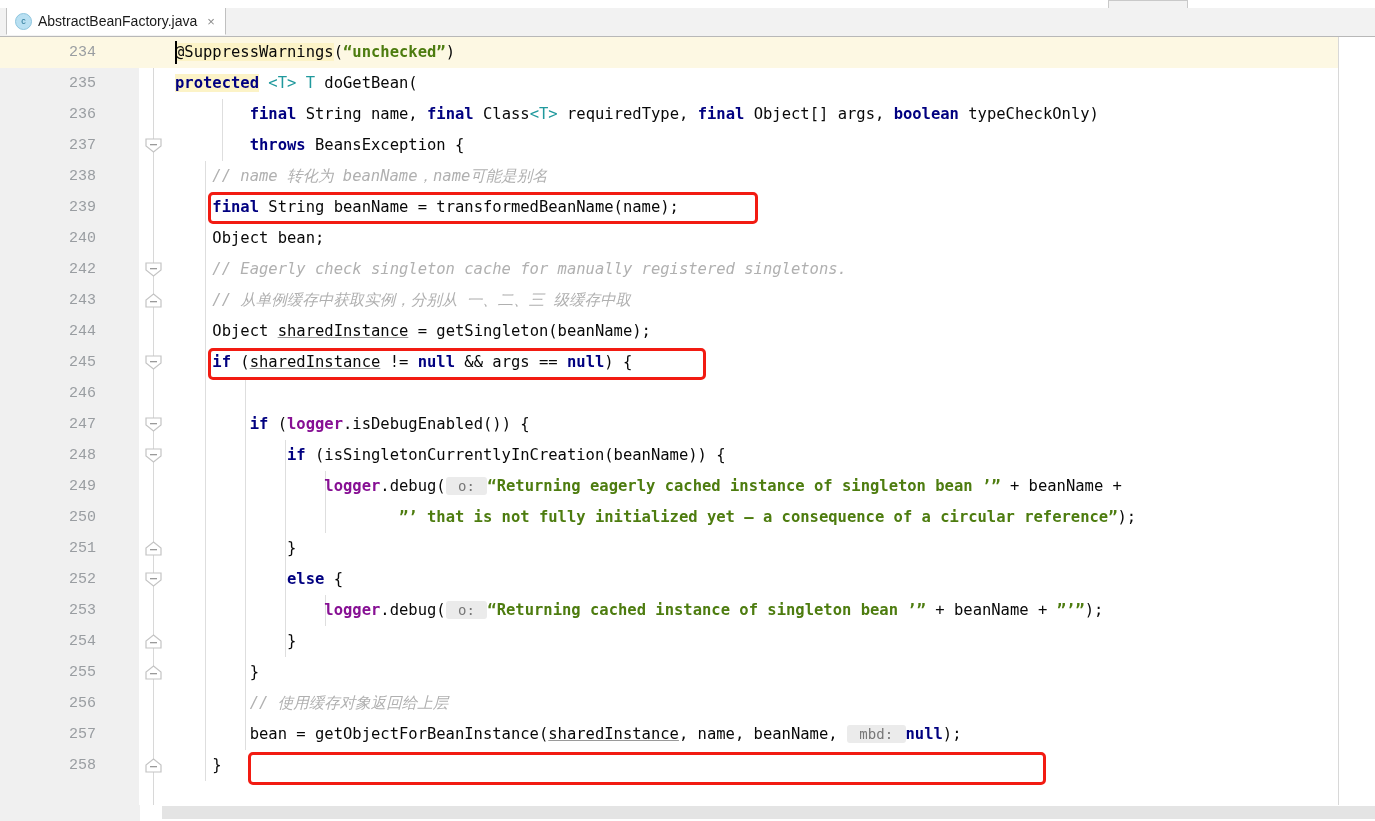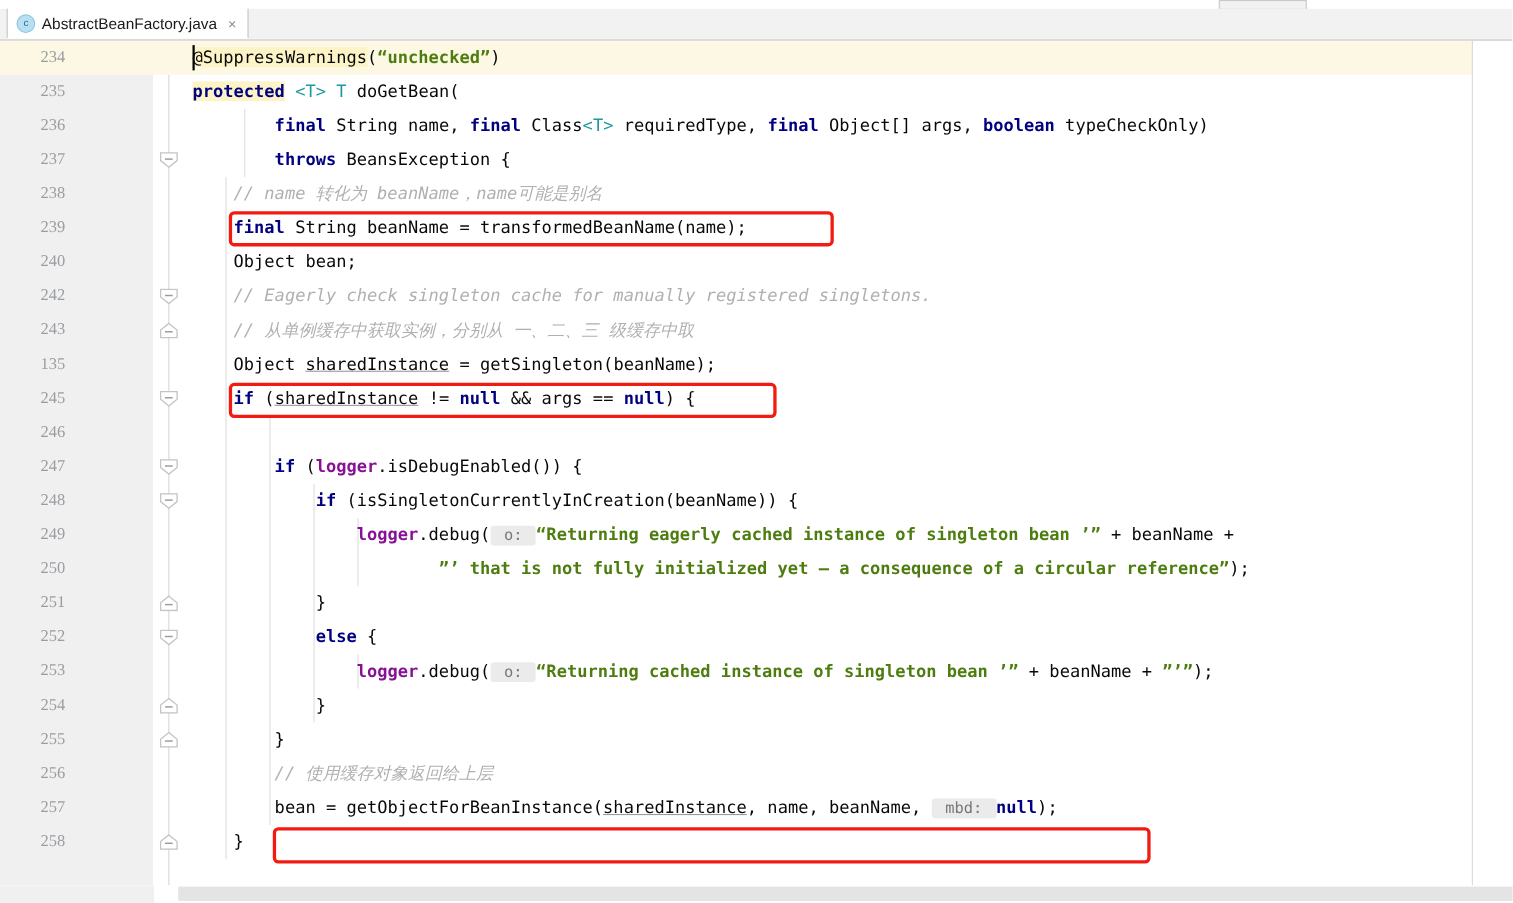--- a/index.html
+++ b/index.html
@@ -31,22 +31,22 @@
   .gutter{position:absolute;left:0;top:0;width:140px;height:768px;background:#f0f0f0;}
   .gutter-sep{position:absolute;left:139px;top:0;width:1px;height:768px;background:#e2e2e2;}
   .fold-rail{position:absolute;left:139px;top:0;width:36px;height:768px;background:#ffffff;}
   .fold-line{position:absolute;left:153px;top:0;width:1px;height:768px;background:#d8d8d8;}
   .right-sep{position:absolute;left:1338px;top:0;width:1px;height:768px;background:#d8d8d8;}
 
   .rows{position:absolute;left:0;top:0;width:1375px;}
   .row{position:relative;height:31px;}
   .row.cur .ln-bg{background:#fdf8e3;}
   .ln-bg{position:absolute;left:0;top:0;width:1338px;height:31px;}
-  .lnum{position:absolute;left:0;top:0;width:118px;height:31px;line-height:31px;text-align:center;
-        font-family:Liberation Serif, serif;font-size:15px;color:#999da1;
+  .lnum{position:absolute;left:0;top:0;width:118px;height:31px;line-height:31px;text-align:right;
+        font-family:Liberation Mono, monospace;font-size:15px;color:#999da1;
         padding-right:22px;box-sizing:border-box;}
   .code{position:absolute;left:175px;top:0;height:31px;line-height:31px;
         font-family:"DejaVu Sans Mono","Liberation Mono",monospace;font-size:15.5px;color:#222;white-space:pre;}
 
   
   .fold{position:absolute;left:145px;width:17px;height:15px;}
   .fold svg{display:block;}
 
   
   .caret{position:absolute;left:175px;top:4px;width:2px;height:23px;background:#000;}
@@ -162,21 +162,21 @@
           <div class="fold" style="top: 8px;">
             <svg width="17" height="15" viewBox="0 0 17 15">
               <path d="M8.5 1 L16 7 V14 H1 V7 Z" fill="#ffffff" stroke="#c4c4c4" stroke-width="1.2"></path>
               <rect x="5" y="8" width="7" height="1.3" fill="#9a9a9a"></rect>
             </svg>
           </div>
           <div class="code"><span class="plain">    </span><span class="cmt">// 从单例缓存中获取实例，分别从 一、二、三 级缓存中取</span></div>
         </div>
         <div class="row" style="height: 31px;">
           <div class="ln-bg"></div>
-          <div class="lnum">135</div>
+          <div class="lnum">244</div>
           <div class="guide" style="left: 205px;"></div>
           <div class="code"><span class="plain">    Object </span><span class="usage">sharedInstance</span><span class="plain"> = getSingleton(beanName);</span></div>
         </div>
         <div class="row" style="height: 31px;">
           <div class="ln-bg"></div>
           <div class="lnum">245</div>
           <div class="guide" style="left: 205px;"></div>
           <div class="fold" style="top: 8px;">
             <svg width="17" height="15" viewBox="0 0 17 15">
               <path d="M1 1 H16 V8 L8.5 14 L1 8 Z" fill="#ffffff" stroke="#c4c4c4" stroke-width="1.2"></path>

